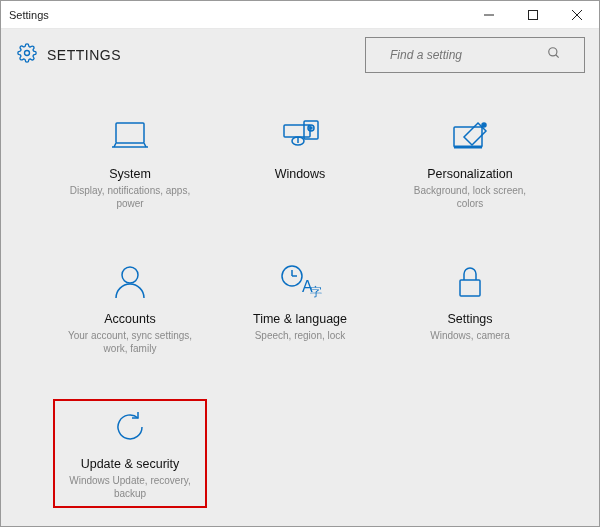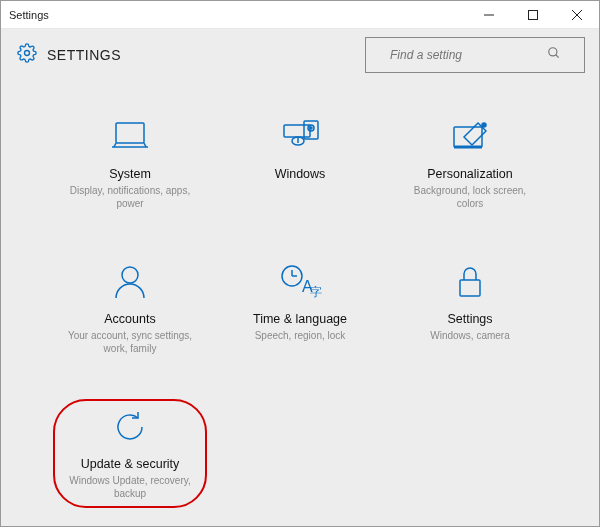--- a/index.html
+++ b/index.html
@@ -16,21 +16,21 @@
   
   .header { display: flex; align-items: center; height: 52px; }
   .gear { margin-left: 2px; margin-right: 10px; }
   .header-title { font-size: 14px; letter-spacing: 0.5px; color: #222; flex: 1; }
   .search { width: 220px; height: 36px; border: 1px solid #888; background: #ededed; display: flex; align-items: center; padding: 0 24px; }
   .search input { flex: 1; border: none; background: transparent; font-size: 12px; color: #666; outline: none; font-style: italic; }
   .search-icon { color: #666; }
   
   .grid { padding: 30px 40px 10px 40px; display: grid; grid-template-columns: repeat(3, 1fr); column-gap: 20px; row-gap: 40px; }
   .tile { display: flex; flex-direction: column; align-items: center; text-align: center; cursor: default; padding: 6px 4px; }
-  .tile.hl { outline: 2px solid #d40000; outline-offset: 0; border-radius: 31px; }
+  .tile.hl { outline: 2px solid #d40000; outline-offset: 0; }
   .tile .ic { height: 40px; display: flex; align-items: center; justify-content: center; margin-bottom: 10px; }
   .tile .ic svg { stroke: #0a6fc2; fill: none; stroke-width: 1.5; }
   .tile-title { font-size: 12.5px; color: #111; margin-bottom: 3px; }
   .tile-sub { font-size: 10px; color: #8a8a8a; line-height: 1.3; max-width: 130px; }
 </style>
 </head>
 <body>
 
 <div class="titlebar">
   <div class="title">Settings</div>

